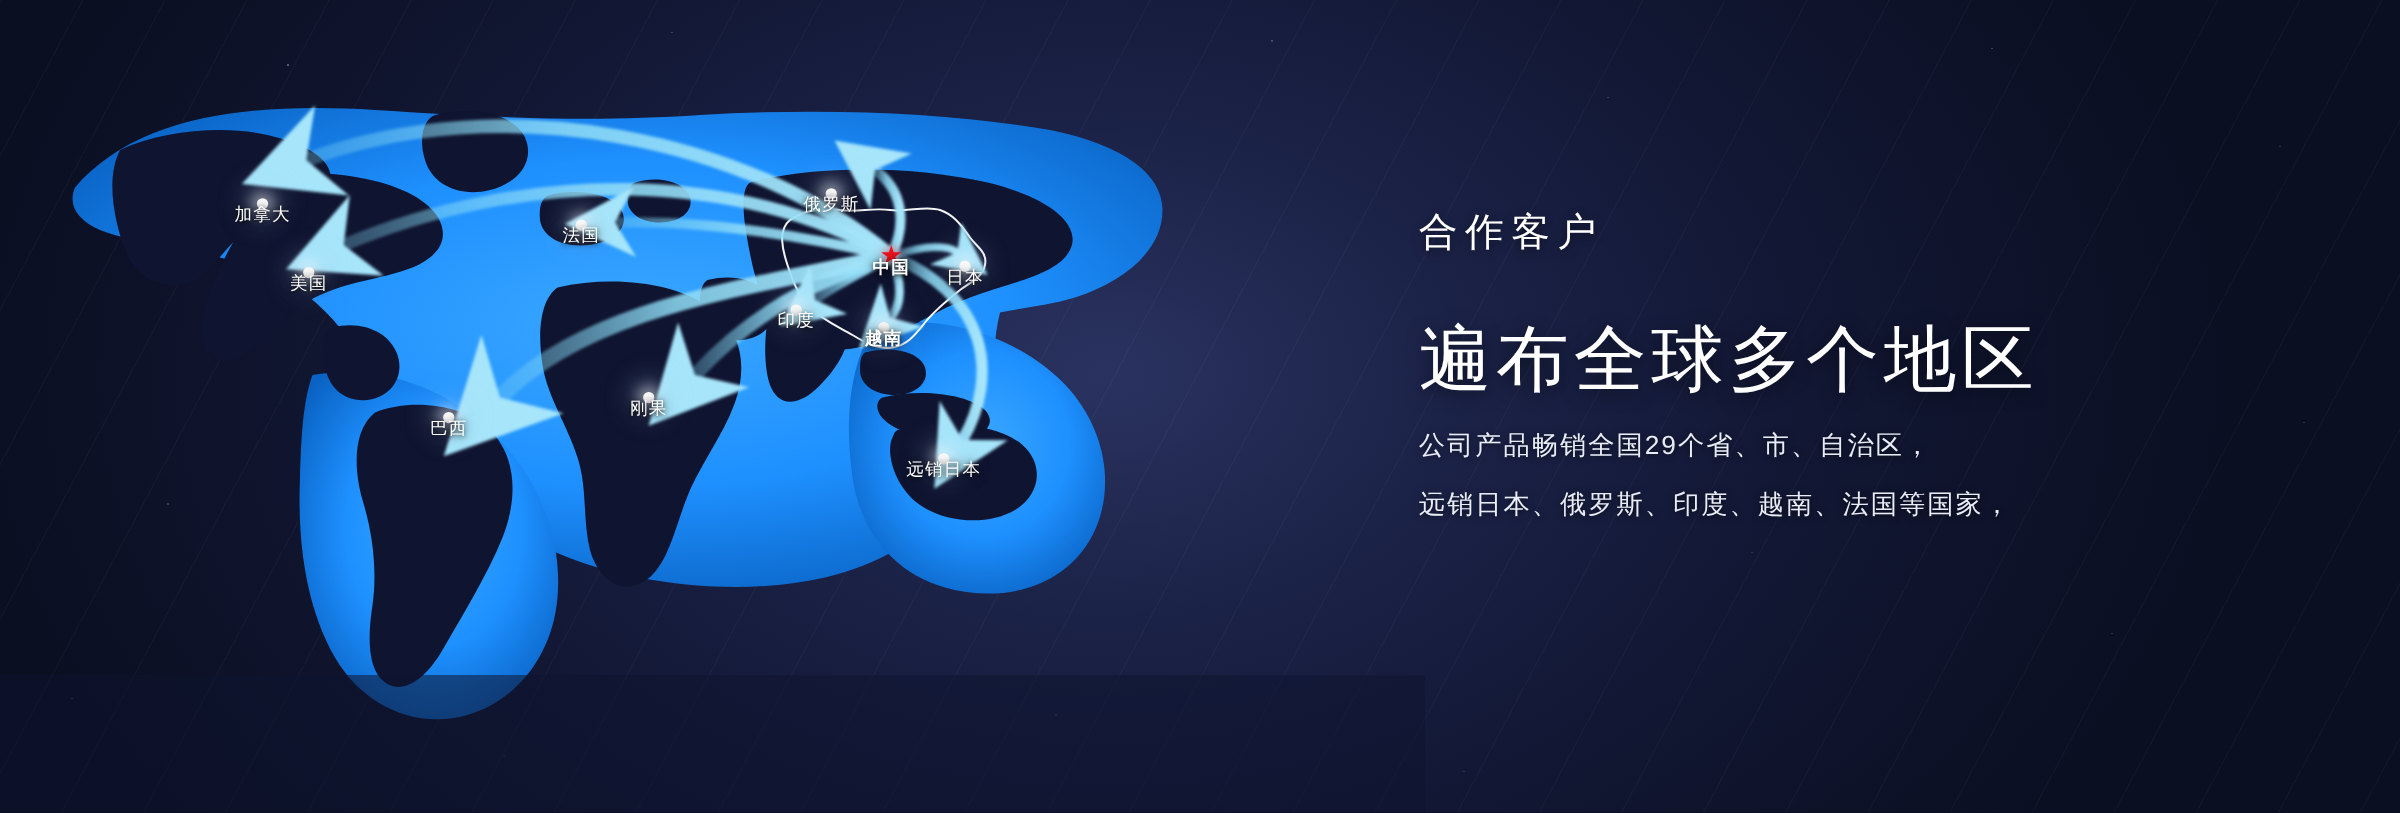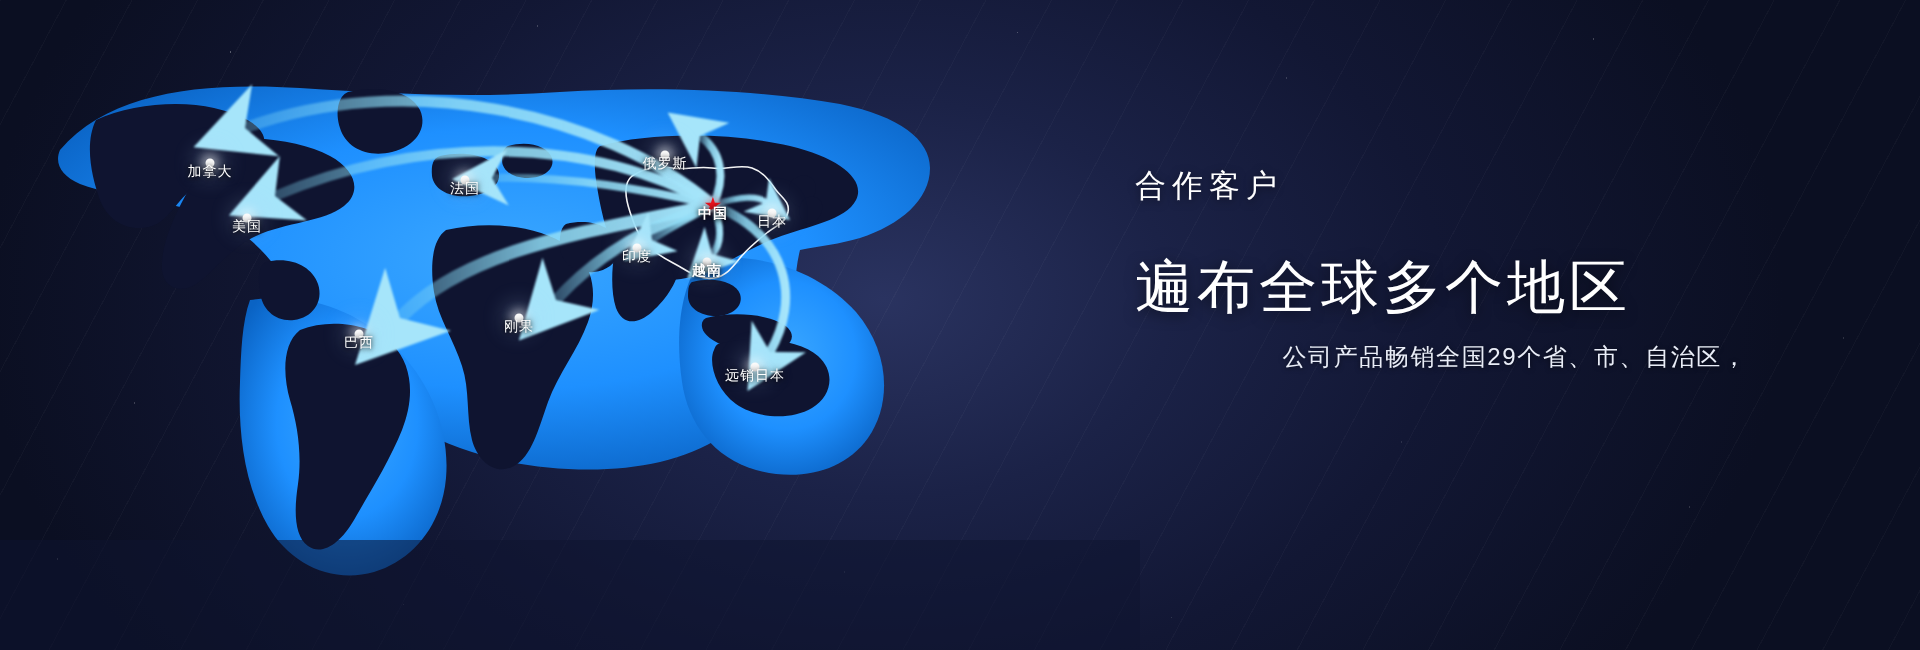--- a/index.html
+++ b/index.html
@@ -57,34 +57,34 @@
     text-shadow:0 0 8px rgba(255,40,50,.8);
   }
   .mlabel{
     position:absolute;left:50%;top:0;transform:translateX(-50%);
     white-space:nowrap;color:#ffffff;font-size:14px;letter-spacing:1px;
     text-shadow:0 1px 4px rgba(0,0,0,.85),0 0 10px rgba(0,0,0,.6);
   }
   .mlabel.bold{font-weight:bold;}
 
   
-  #panel{position:absolute;left:1135px;top:0;width:785px;height:650px;text-align:center;}
+  #panel{position:absolute;left:1135px;top:0;width:785px;height:650px;}
   #eyebrow{
     position:absolute;left:0;top:165px;
     font-size:31px;color:#ffffff;letter-spacing:6px;font-weight:400;
     text-shadow:0 2px 8px rgba(0,0,0,.5);
   }
   #headline{
     position:absolute;left:0;top:210px;
     font-size:58px;font-weight:normal;color:#ffffff;letter-spacing:4px;
     text-shadow:0 3px 14px rgba(0,0,0,.55);
   }
   #paragraph{position:absolute;left:0;top:333px;width:760px;}
   .pline{
-    font-size:24px;color:#e9edf7;letter-spacing:1.6px;line-height:47px;
+    font-size:21px;color:#e9edf7;letter-spacing:1.6px;line-height:47px;
     text-shadow:0 1px 5px rgba(0,0,0,.6);
   }
 </style>
 </head>
 <body>
 
 <div id="banner">
 
   <div id="stars"></div>
   <div id="streaks"></div>
@@ -275,16 +275,17 @@
       <span class="dot"></span>
       <span class="mlabel">远销日本</span>
     </div>
   </div>
 
   <div id="panel">
     <div id="eyebrow">合作客户</div>
     <h1 id="headline">遍布全球多个地区</h1>
     <div id="paragraph">
       <div class="pline">公司产品畅销全国29个省、市、自治区，</div>
+      <div class="pline">远销日本、俄罗斯、印度、越南、法国等国家，</div>
     </div>
   </div>
 
 </div>
 
 </body></html>

